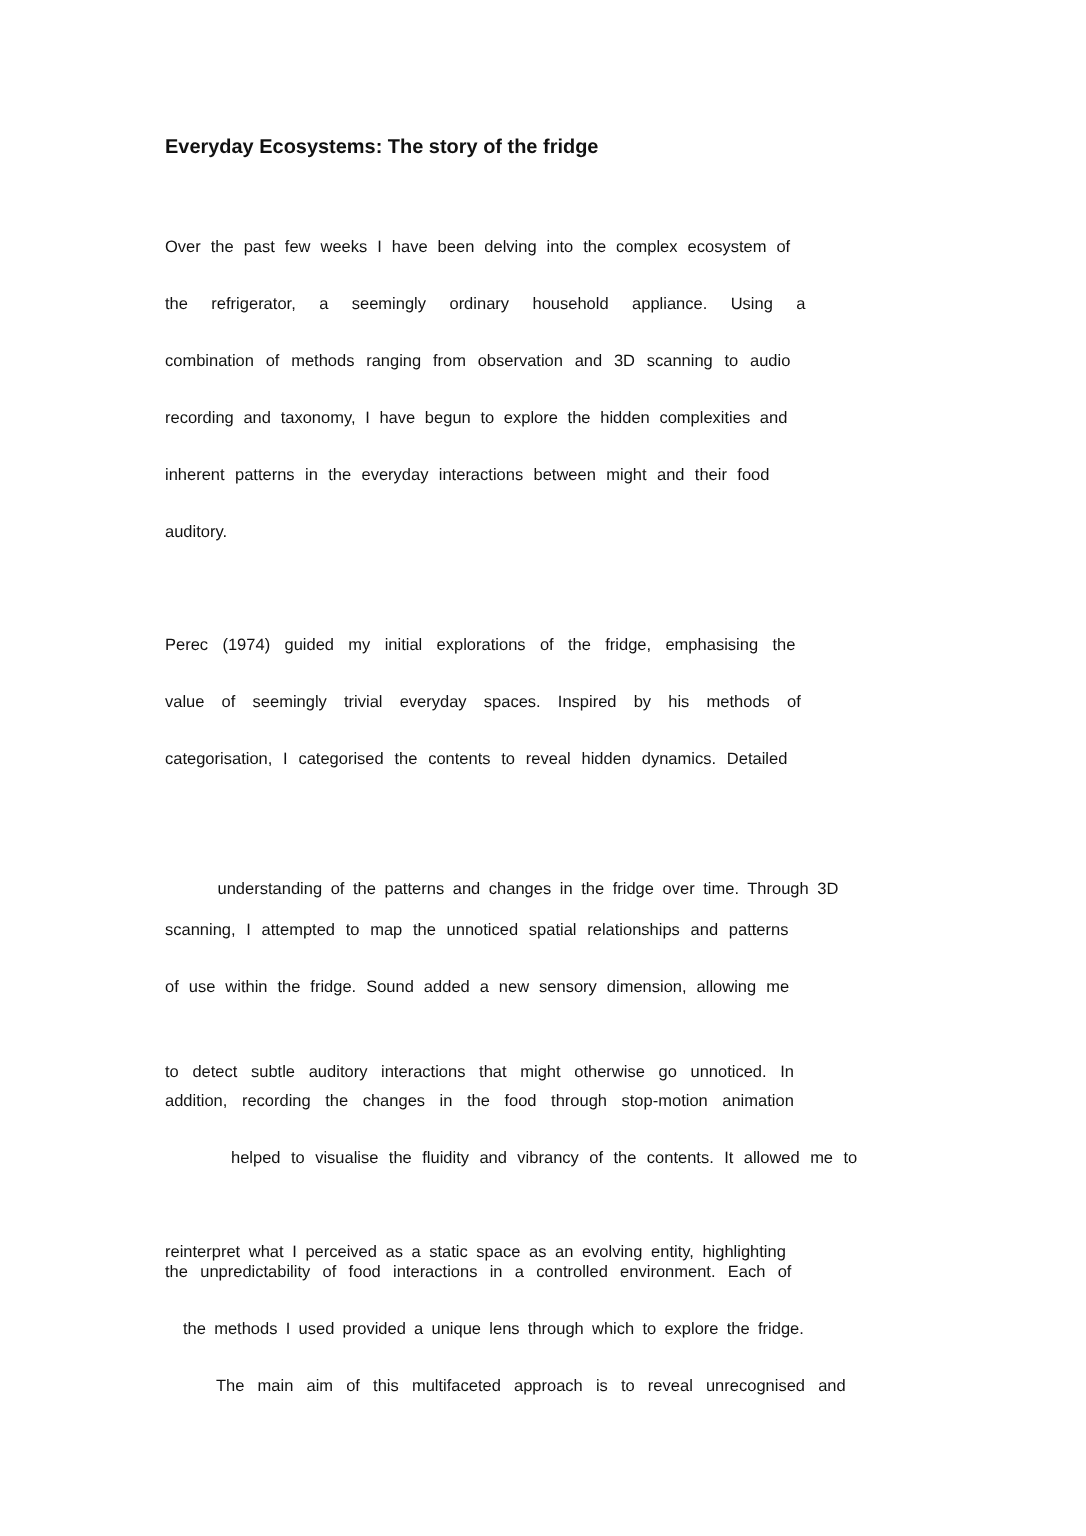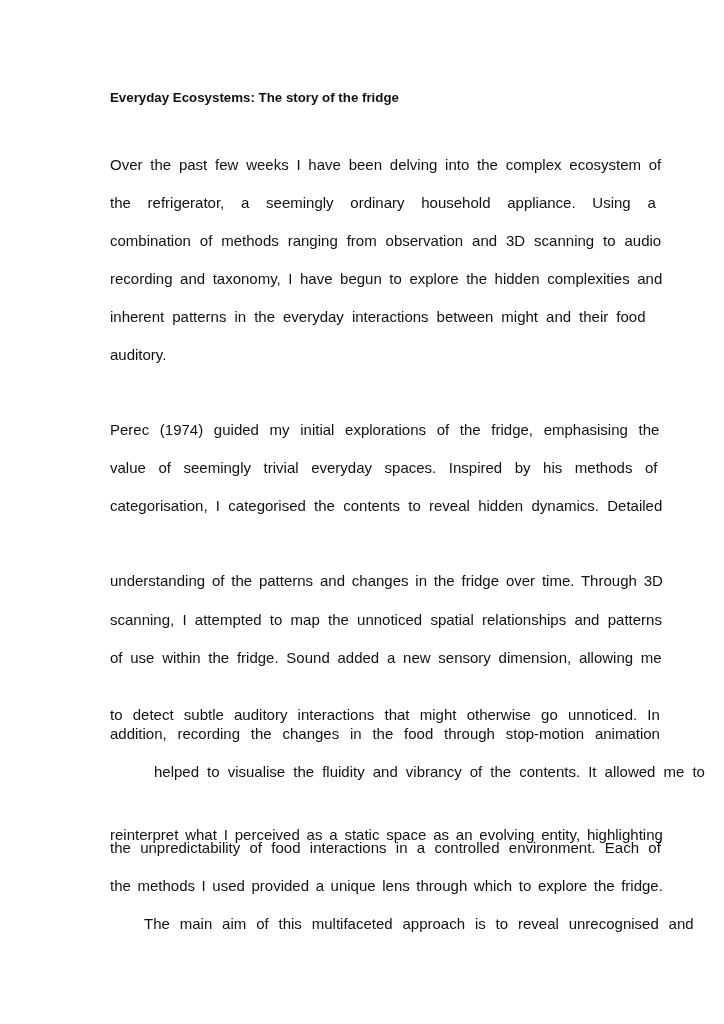--- a/index.html
+++ b/index.html
@@ -1,42 +1,42 @@
 <!DOCTYPE html>
 <html><head>
 <meta charset="utf-8">
 <style>
   html, body { margin: 0; padding: 0; background: #ffffff; }
   body { width: 724px; height: 1024px; position: relative; overflow: hidden;
          font-family: "Liberation Sans", sans-serif; color: #111111; }
   .page { position: absolute; left: 0; top: 0; width: 724px; height: 1024px; background: #ffffff; text-decoration: underline; }
   .title { position: absolute; left: 110px; top: 90px; font-size: 13.3px; font-weight: bold; white-space: nowrap; }
-  .line { position: absolute; left: 110px; width: 504px; font-size: 15px; line-height: 16px;
+  .line { position: absolute; left: 110px; width: 504px; font-size: 11px; line-height: 16px;
           height: 16px; text-align: justify; text-align-last: justify; white-space: nowrap; overflow: visible; }
   .line.last { text-align-last: left; }
 </style>
 </head>
 <body>
 
 <div class="page">
   <div class="title">Everyday Ecosystems: The story of the fridge</div>
 
   <div class="line" style="top: 157px; white-space: nowrap; width: auto; display: inline-block; word-spacing: 3.60337px;">Over the past few weeks I have been delving into the complex ecosystem of</div>
   <div class="line" style="top: 195px; white-space: nowrap; width: auto; display: inline-block; word-spacing: 12.5586px;">the refrigerator, a seemingly ordinary household appliance. Using a</div>
   <div class="line" style="top: 233px; white-space: nowrap; width: auto; display: inline-block; word-spacing: 4.75625px;">combination of methods ranging from observation and 3D scanning to audio</div>
   <div class="line" style="top: 271px; white-space: nowrap; width: auto; display: inline-block; word-spacing: 3.38352px;">recording and taxonomy, I have begun to explore the hidden complexities and</div>
   <div class="line" style="top: 309px; white-space: nowrap; width: auto; display: inline-block; word-spacing: 3.85px;">inherent patterns in the everyday interactions between might and their food</div>
   <div class="line last" style="top:347px">auditory.</div>
 
   <div class="line" style="top: 422px; white-space: nowrap; width: auto; display: inline-block; word-spacing: 6.49688px;">Perec (1974) guided my initial explorations of the fridge, emphasising the</div>
   <div class="line" style="top: 460px; white-space: nowrap; width: auto; display: inline-block; word-spacing: 8.38906px;">value of seemingly trivial everyday spaces. Inspired by his methods of</div>
   <div class="line" style="top: 498px; white-space: nowrap; width: auto; display: inline-block; word-spacing: 4.11111px;">categorisation, I categorised the contents to reveal hidden dynamics. Detailed</div>
-  <div class="line" style="top: 573px; white-space: nowrap; width: auto; display: inline-block; word-spacing: 2.66146px;">understanding of the patterns and changes in the fridge over time. Through 3D</div>
+  <div class="line" style="top: 585px; white-space: nowrap; width: auto; display: inline-block; word-spacing: 2.66146px; margin-left: 35px;">understanding of the patterns and changes in the fridge over time. Through 3D</div>
   <div class="line" style="top: 612px; white-space: nowrap; width: auto; display: inline-block; word-spacing: 4.075px;">scanning, I attempted to map the unnoticed spatial relationships and patterns</div>
   <div class="line" style="top: 650px; white-space: nowrap; width: auto; display: inline-block; word-spacing: 3.58724px;">of use within the fridge. Sound added a new sensory dimension, allowing me</div>
   <div class="line" style="top: 688px; white-space: nowrap; width: auto; display: inline-block; word-spacing: 6.04219px; margin-top: 19px;">to detect subtle auditory interactions that might otherwise go unnoticed. In</div>
   <div class="line" style="top: 726px; white-space: nowrap; width: auto; display: inline-block; word-spacing: 6.62674px;">addition, recording the changes in the food through stop-motion animation</div>
   <div class="line" style="top: 764px; white-space: nowrap; width: auto; display: inline-block; word-spacing: 3.89303px; margin-left: 44px;">helped to visualise the fluidity and vibrancy of the contents. It allowed me to</div>
   <div class="line" style="top: 802px; white-space: nowrap; width: auto; display: inline-block; word-spacing: 2.66406px; margin-top: 25px;">reinterpret what I perceived as a static space as an evolving entity, highlighting</div>
   <div class="line" style="top: 840px; white-space: nowrap; width: auto; display: inline-block; word-spacing: 5.13594px;">the unpredictability of food interactions in a controlled environment.   Each of</div>
-  <div class="line" style="top: 878px; white-space: nowrap; width: auto; display: inline-block; word-spacing: 2.4375px;">the methods I used provided a unique lens through which to explore the fridge.</div>
+  <div class="line" style="top: 878px; white-space: nowrap; width: auto; display: inline-block; word-spacing: 2.4375px; margin-left: 12px;">the methods I used provided a unique lens through which to explore the fridge.</div>
   <div class="line" style="top: 916px; white-space: nowrap; width: auto; display: inline-block; word-spacing: 5.70028px; margin-left: 34px;">The main aim of this multifaceted approach is to reveal unrecognised and</div>
 </div>
 
 </body></html>

